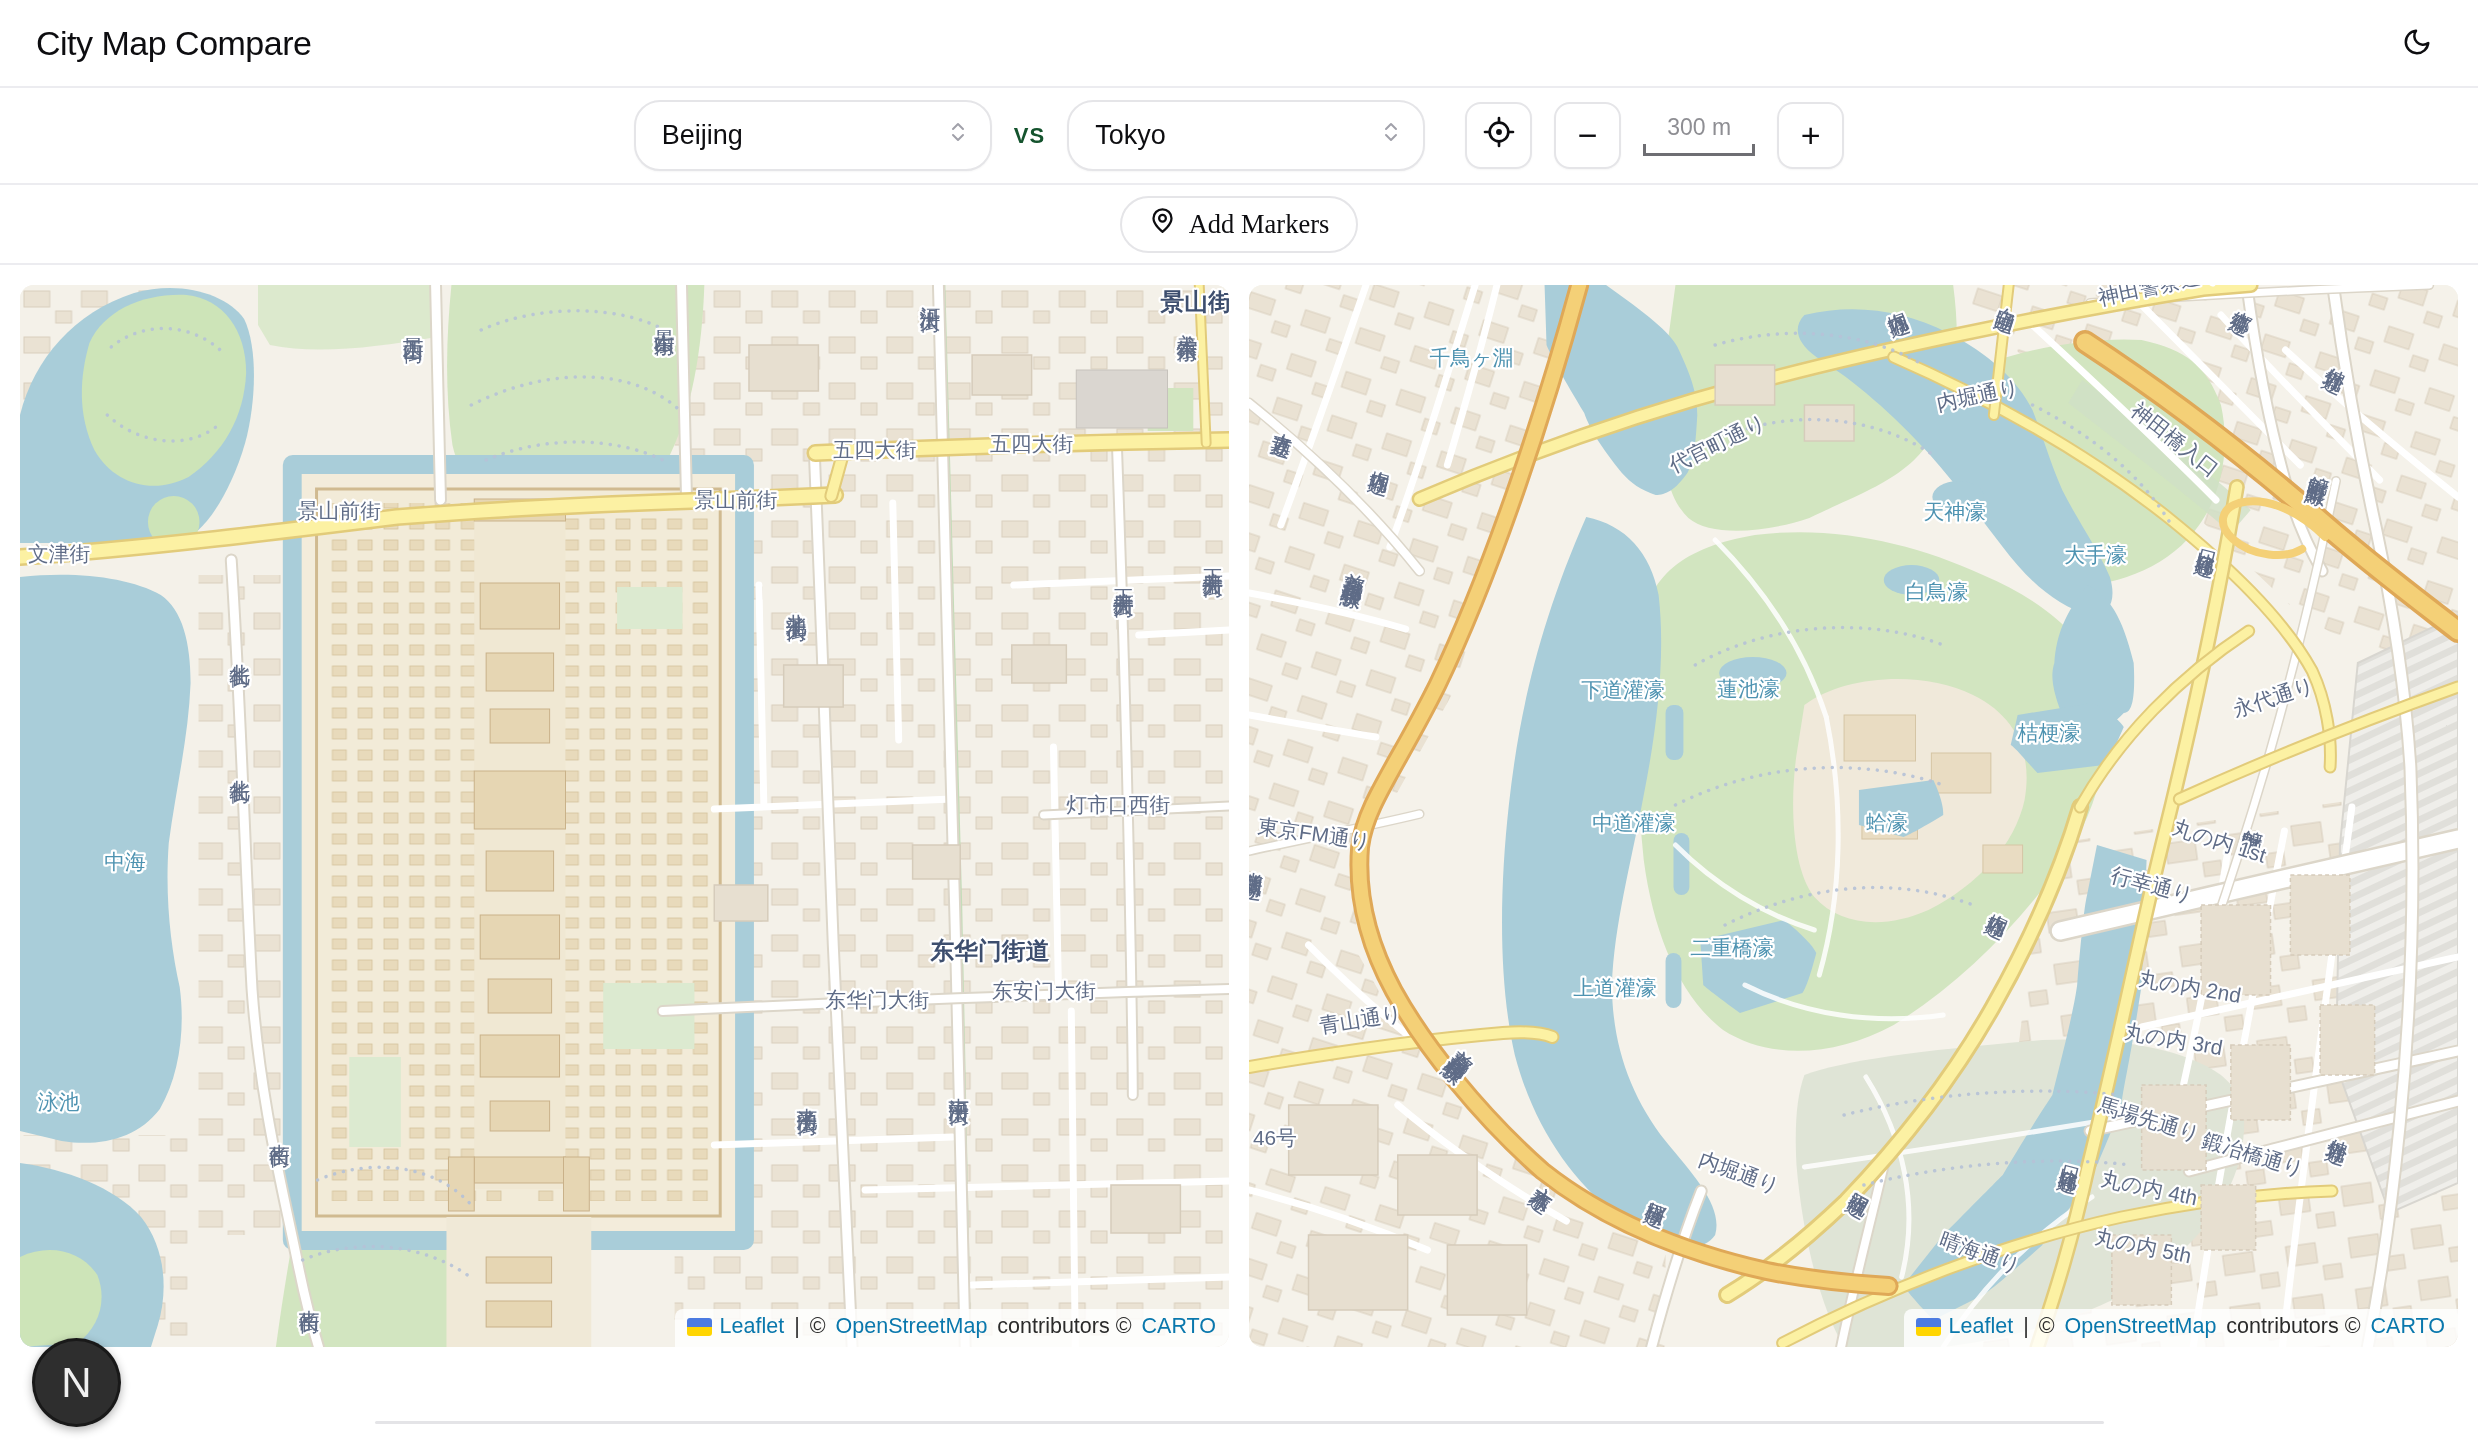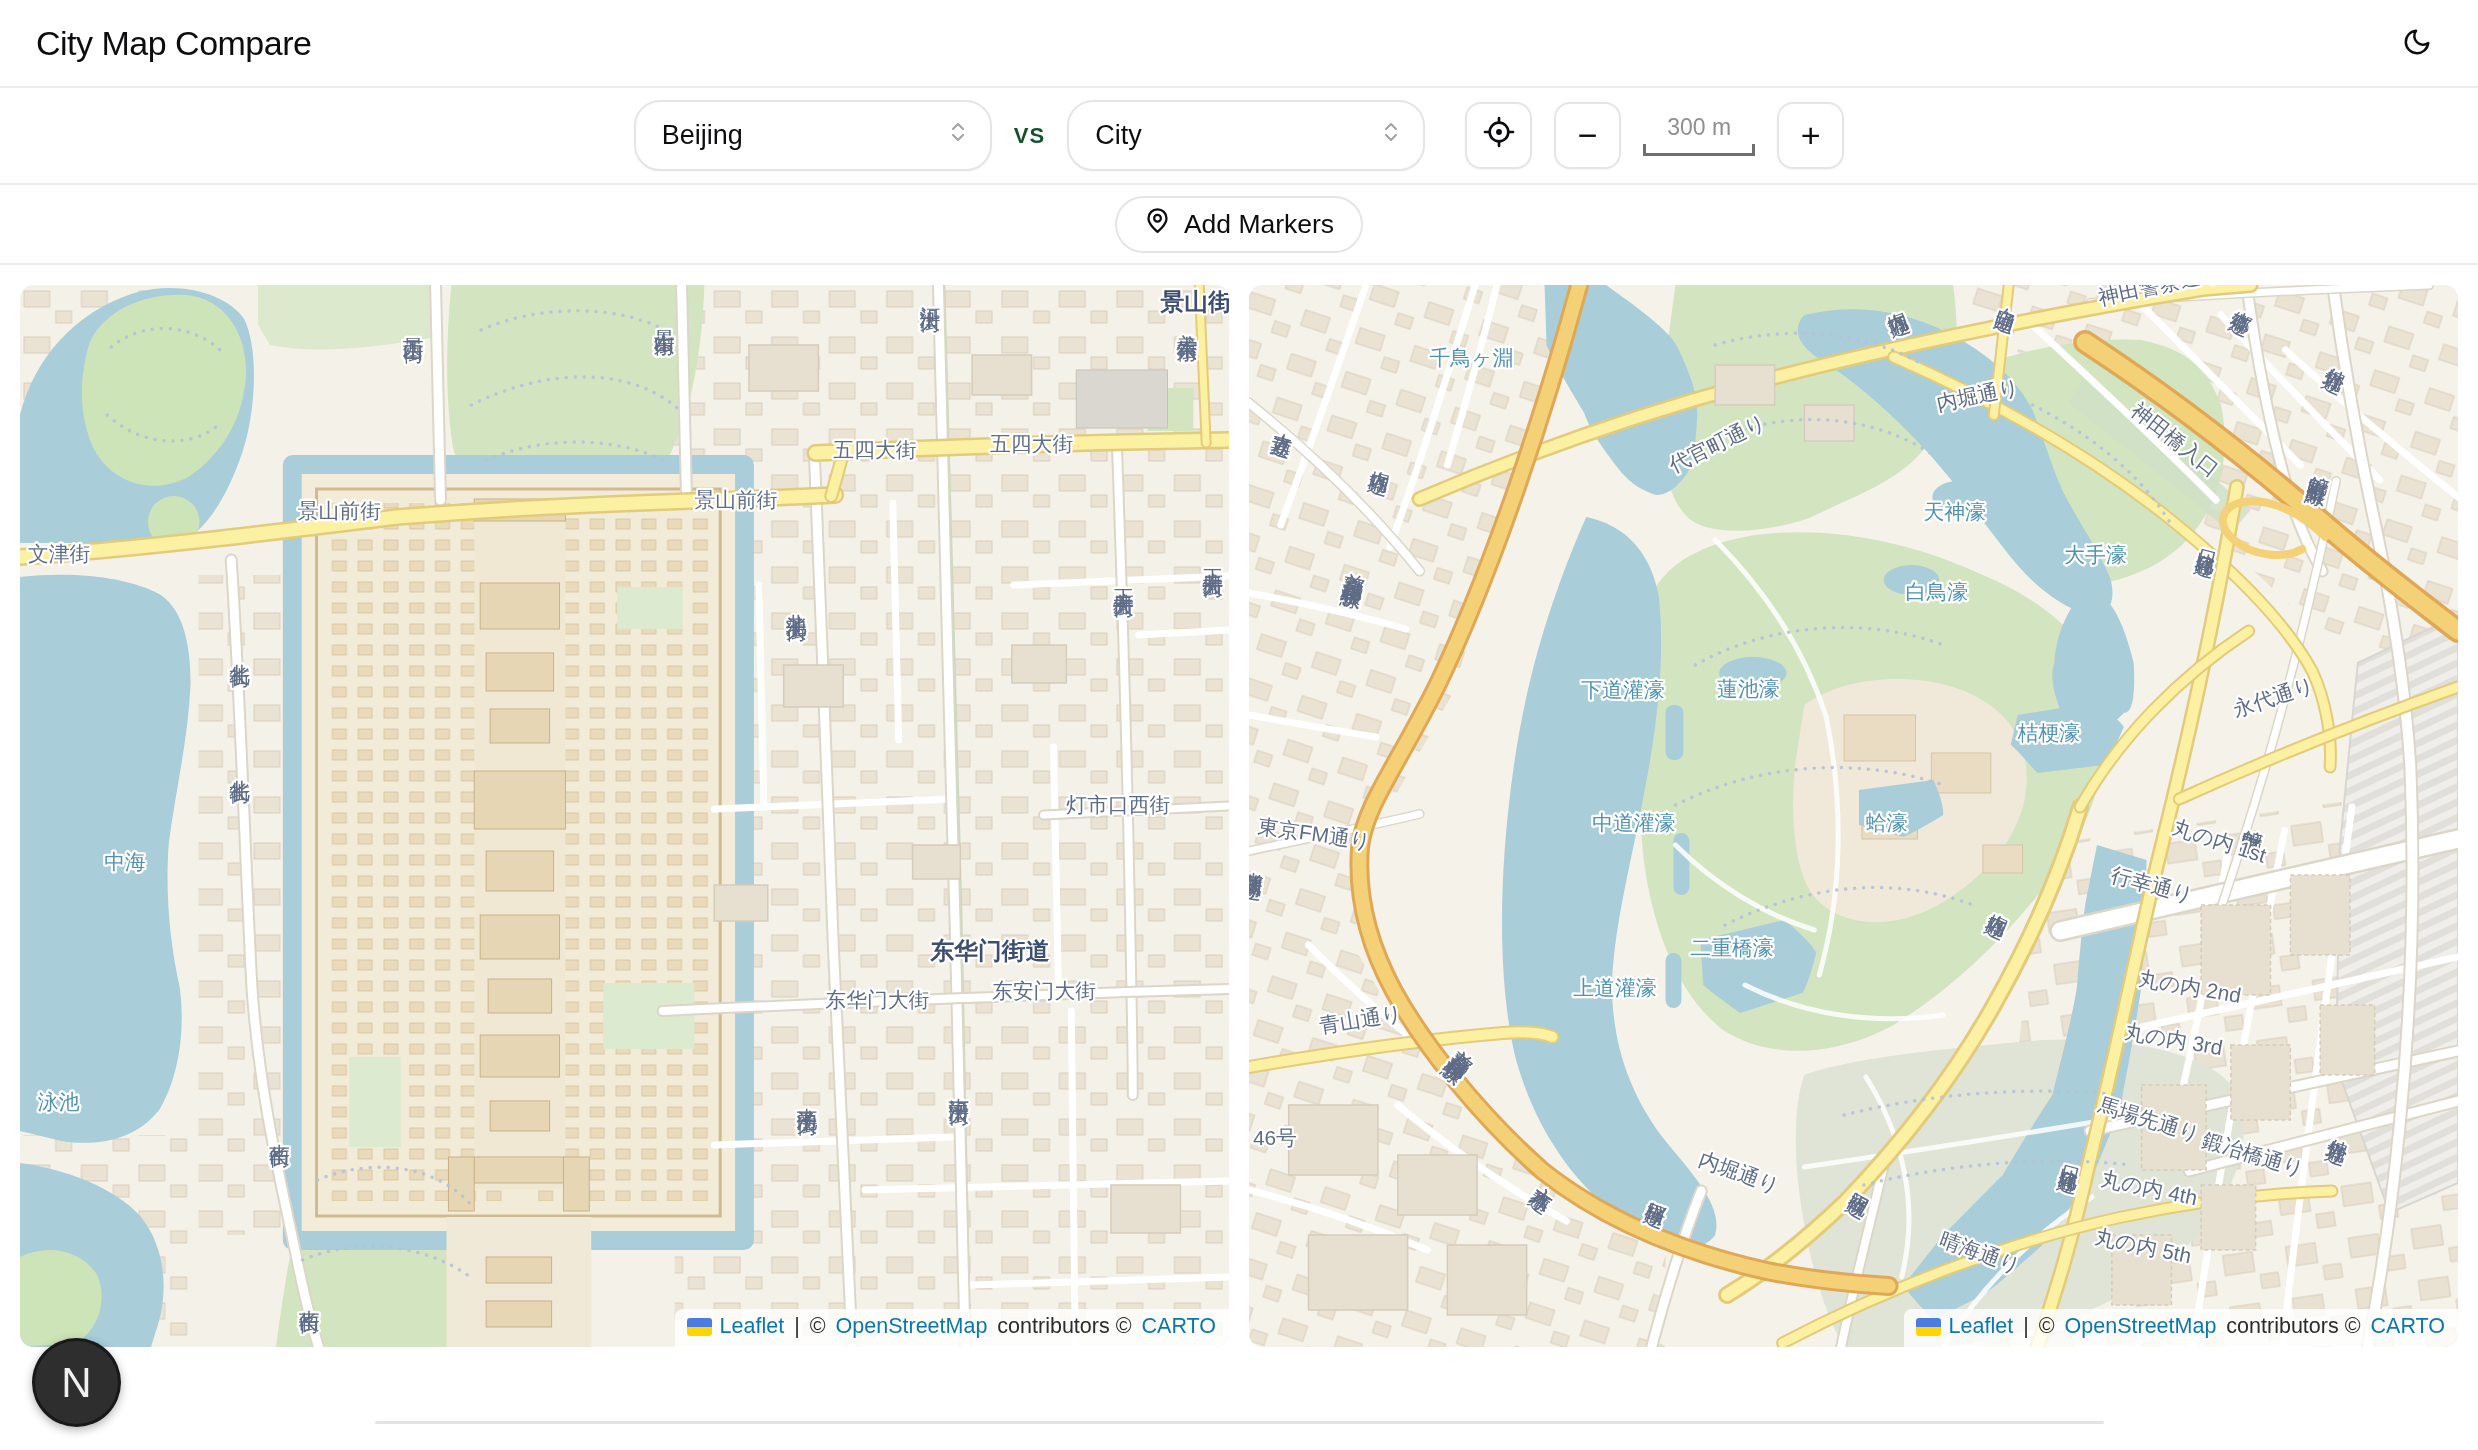--- a/index.html
+++ b/index.html
@@ -21,21 +21,21 @@
   .vs{font-size:22px;font-weight:bold;color:#14532d;letter-spacing:1px;}
   .icon-btn{width:67px;height:67px;border:2px solid #e5e5e8;border-radius:16px;background:#fff;
             display:grid;place-items:center;cursor:pointer;font-size:34px;color:#0d0d10;
             box-shadow:0 1px 2px rgba(0,0,0,.04);}
   .icon-btn.locate{margin-left:18px;}
   .scalebox{width:112px;text-align:center;color:#8e8e93;font-size:23px;line-height:1.1;}
   .scale-bar{height:9px;border:3px solid #6e6e73;border-top:none;margin-top:3px;}
 
   
   .markers-row{height:80px;display:flex;align-items:center;justify-content:center;
-               border-bottom:2px solid #ececf0;box-sizing:border-box;}
+               border-bottom:2px solid #ececf0;box-sizing:border-box;font-family:Liberation Serif, serif;}
   .pill-btn{height:57px;border:2px solid #e5e5e8;border-radius:29px;background:#fff;
             display:inline-flex;align-items:center;gap:13px;padding:0 27px;font-size:26.5px;
             color:#0d0d10;cursor:pointer;font-family:inherit;}
 
   
   .maps{display:flex;gap:20px;padding:0 20px;margin-top:20px;}
   .map-panel{position:relative;flex:1 1 0;height:1062px;border-radius:14px;overflow:hidden;background:#f4f1e9;}
   .map-svg{position:absolute;inset:0;width:100%;height:100%;display:block;}
 
   .attribution{position:absolute;right:0;bottom:0;background:rgba(255,255,255,.82);
@@ -92,21 +92,21 @@
     <span>Beijing</span>
     <span>
       <svg width="24" height="24" viewBox="0 0 24 24" fill="none" stroke="#a1a1aa" stroke-width="2" stroke-linecap="round" stroke-linejoin="round">
           <path d="m7 15 5 5 5-5"></path>
           <path d="m7 9 5-5 5 5"></path>
         </svg>
     </span>
   </div>
   <span class="vs">VS</span>
   <div class="selectbox">
-    <span>City</span>
+    <span>Tokyo</span>
     <span>
       <svg width="24" height="24" viewBox="0 0 24 24" fill="none" stroke="#a1a1aa" stroke-width="2" stroke-linecap="round" stroke-linejoin="round">
           <path d="m7 15 5 5 5-5"></path>
           <path d="m7 9 5-5 5 5"></path>
         </svg>
     </span>
   </div>
 
   <button class="icon-btn locate">
     <span>

